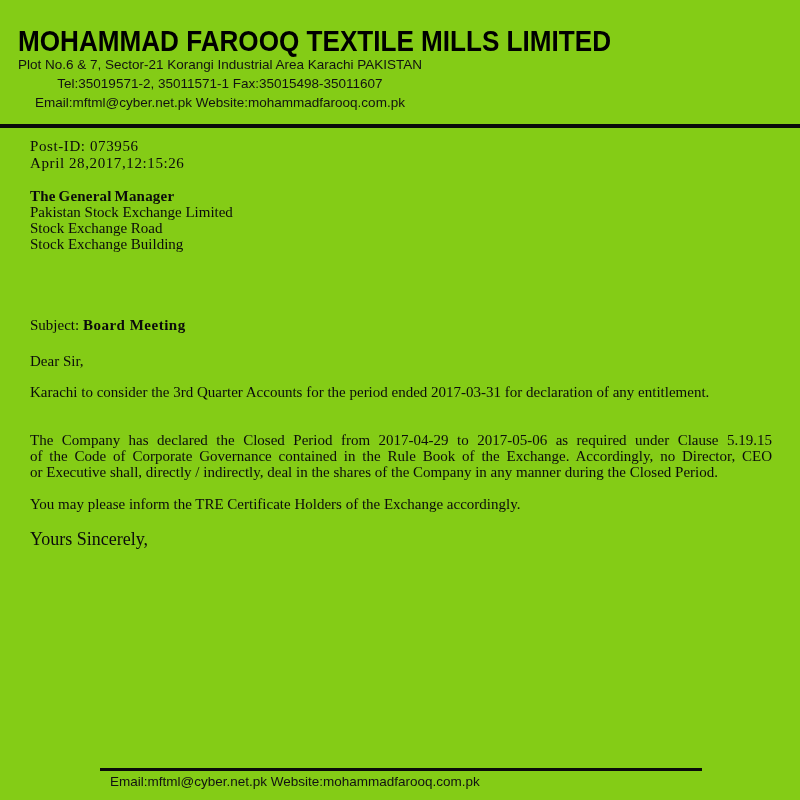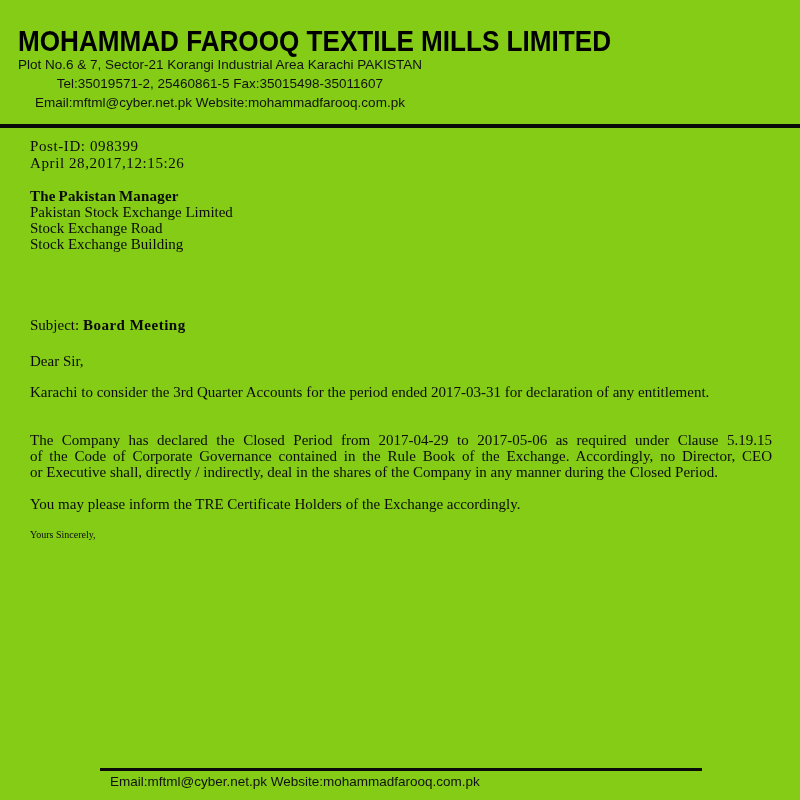--- a/index.html
+++ b/index.html
@@ -105,21 +105,21 @@
     position: absolute;
     left: 30px;
     top: 496px;
     font-size: 15px;
     line-height: 16px;
   }
   .closing {
     position: absolute;
     left: 30px;
     top: 529px;
-    font-size: 10px;
+    font-size: 18px;
   }
 
   
   .footer-rule {
     position: absolute;
     left: 100px;
     top: 768px;
     width: 602px;
     height: 3px;
     background: #0a0a0a;
@@ -136,33 +136,33 @@
 </style>
 </head>
 <body>
 
 <div class="page">
 
   <h1 class="company-name">MOHAMMAD FAROOQ TEXTILE MILLS LIMITED</h1>
 
   <div class="letterhead-lines">
     <div>Plot No.6 &amp; 7, Sector-21 Korangi Industrial Area Karachi PAKISTAN</div>
-    <div>Tel:35019571-2, 25460861-5 Fax:35015498-35011607</div>
+    <div>Tel:35019571-2, 35011571-1 Fax:35015498-35011607</div>
     <div>Email:mftml@cyber.net.pk Website:mohammadfarooq.com.pk</div>
   </div>
 
   <div class="header-divider"></div>
 
   <div class="meta">
-    <div>Post-ID: 098399</div>
+    <div>Post-ID: 073956</div>
     <div>April 28,2017,12:15:26</div>
   </div>
 
   <div class="recipient">
-    <div class="name">The Pakistan Manager</div>
+    <div class="name">The General Manager</div>
     <div>Pakistan Stock Exchange Limited</div>
     <div>Stock Exchange Road</div>
     <div>Stock Exchange Building</div>
   </div>
 
   <div class="subject"><span>Subject:</span> <span class="subject-value">Board Meeting</span></div>
 
   <div class="salutation">Dear Sir,</div>
 
   <div class="para para-1">

